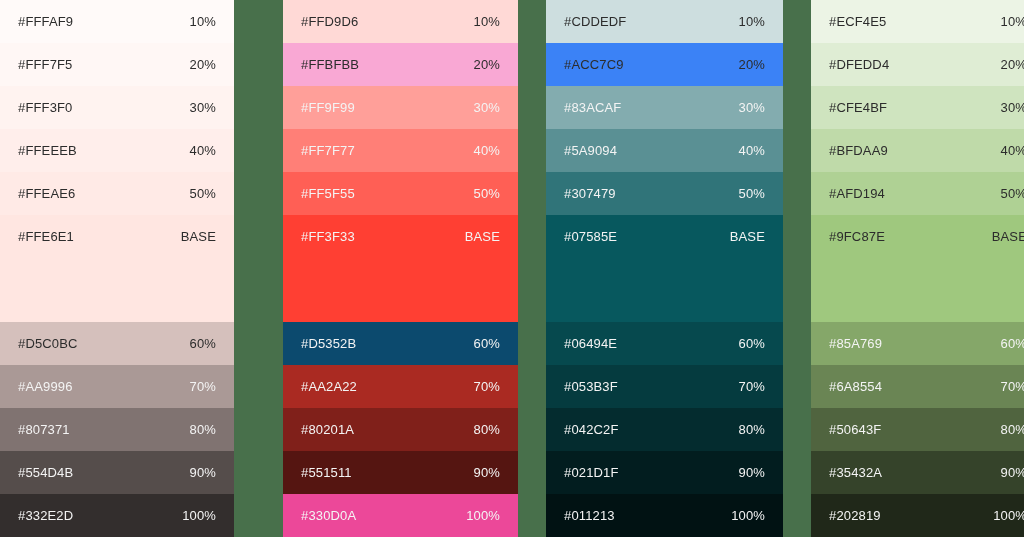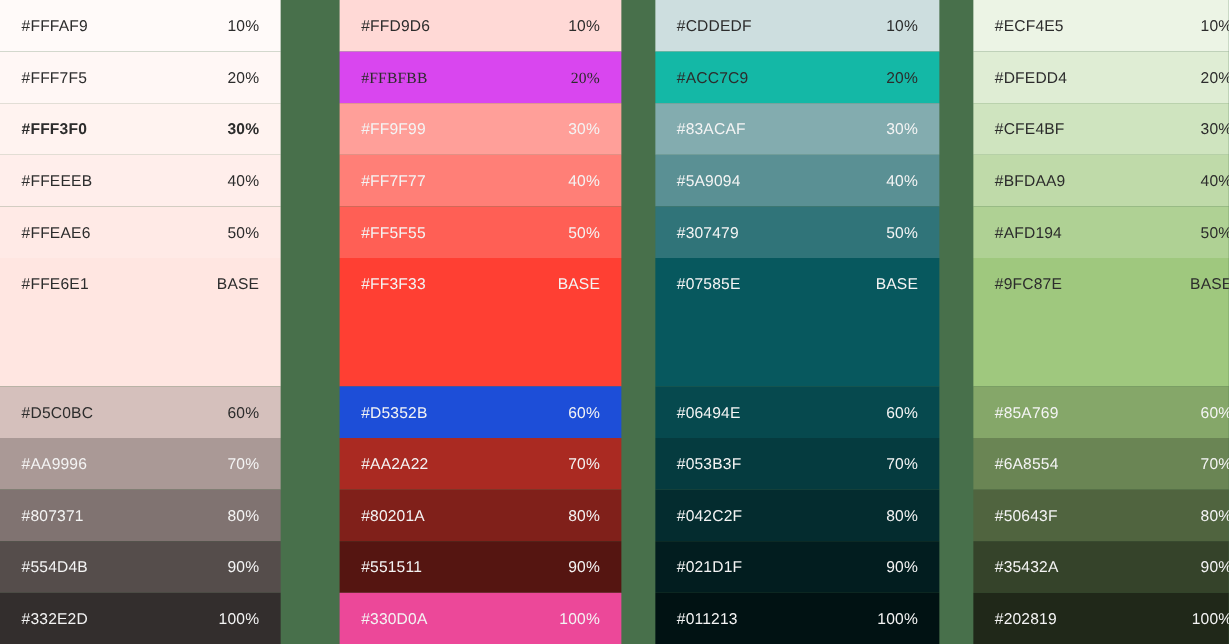--- a/index.html
+++ b/index.html
@@ -65,21 +65,21 @@
 <div id="palette-board" style="background: rgb(72, 112, 75);">
     <div class="palette-column col-0">
       <div class="swatch-row" style="background: rgb(255, 250, 249);">
         <span class="swatch-hex text-dark">#FFFAF9</span>
         <span class="swatch-weight text-dark">10%</span>
       </div>
       <div class="swatch-row" style="background: rgb(255, 247, 245);">
         <span class="swatch-hex text-dark">#FFF7F5</span>
         <span class="swatch-weight text-dark">20%</span>
       </div>
-      <div class="swatch-row" style="background: rgb(255, 243, 240); font-weight: bold;">
+      <div class="swatch-row" style="background: rgb(255, 243, 240);">
         <span class="swatch-hex text-dark">#FFF3F0</span>
         <span class="swatch-weight text-dark">30%</span>
       </div>
       <div class="swatch-row" style="background: rgb(255, 238, 235);">
         <span class="swatch-hex text-dark">#FFEEEB</span>
         <span class="swatch-weight text-dark">40%</span>
       </div>
       <div class="swatch-row" style="background: rgb(255, 234, 230);">
         <span class="swatch-hex text-dark">#FFEAE6</span>
         <span class="swatch-weight text-dark">50%</span>
@@ -107,41 +107,41 @@
       <div class="swatch-row" style="background: rgb(51, 46, 45);">
         <span class="swatch-hex text-light">#332E2D</span>
         <span class="swatch-weight text-light">100%</span>
       </div>
     </div>
     <div class="palette-column col-1">
       <div class="swatch-row" style="background: rgb(255, 217, 214);">
         <span class="swatch-hex text-dark">#FFD9D6</span>
         <span class="swatch-weight text-dark">10%</span>
       </div>
-      <div class="swatch-row" style="background: #d946ef; font-family: Liberation Serif, serif;">
+      <div class="swatch-row" style="background: #f9a8d4;">
         <span class="swatch-hex text-dark">#FFBFBB</span>
         <span class="swatch-weight text-dark">20%</span>
       </div>
       <div class="swatch-row" style="background: rgb(255, 159, 153);">
         <span class="swatch-hex text-light">#FF9F99</span>
         <span class="swatch-weight text-light">30%</span>
       </div>
       <div class="swatch-row" style="background: rgb(255, 127, 119);">
         <span class="swatch-hex text-light">#FF7F77</span>
         <span class="swatch-weight text-light">40%</span>
       </div>
       <div class="swatch-row" style="background: rgb(255, 95, 85);">
         <span class="swatch-hex text-light">#FF5F55</span>
         <span class="swatch-weight text-light">50%</span>
       </div>
       <div class="swatch-row base-row" style="background: rgb(255, 63, 51);">
         <span class="swatch-hex text-light">#FF3F33</span>
         <span class="swatch-weight text-light">BASE</span>
       </div>
-      <div class="swatch-row" style="background: #1d4ed8;">
+      <div class="swatch-row" style="background: #0c4a6e;">
         <span class="swatch-hex text-light">#D5352B</span>
         <span class="swatch-weight text-light">60%</span>
       </div>
       <div class="swatch-row" style="background: rgb(170, 42, 34);">
         <span class="swatch-hex text-light">#AA2A22</span>
         <span class="swatch-weight text-light">70%</span>
       </div>
       <div class="swatch-row" style="background: rgb(128, 32, 26);">
         <span class="swatch-hex text-light">#80201A</span>
         <span class="swatch-weight text-light">80%</span>
@@ -153,21 +153,21 @@
       <div class="swatch-row" style="background: #ec4899;">
         <span class="swatch-hex text-light">#330D0A</span>
         <span class="swatch-weight text-light">100%</span>
       </div>
     </div>
     <div class="palette-column col-2">
       <div class="swatch-row" style="background: rgb(205, 222, 223);">
         <span class="swatch-hex text-dark">#CDDEDF</span>
         <span class="swatch-weight text-dark">10%</span>
       </div>
-      <div class="swatch-row" style="background: #14b8a6;">
+      <div class="swatch-row" style="background: #3b82f6;">
         <span class="swatch-hex text-dark">#ACC7C9</span>
         <span class="swatch-weight text-dark">20%</span>
       </div>
       <div class="swatch-row" style="background: rgb(131, 172, 175);">
         <span class="swatch-hex text-light">#83ACAF</span>
         <span class="swatch-weight text-light">30%</span>
       </div>
       <div class="swatch-row" style="background: rgb(90, 144, 148);">
         <span class="swatch-hex text-light">#5A9094</span>
         <span class="swatch-weight text-light">40%</span>

